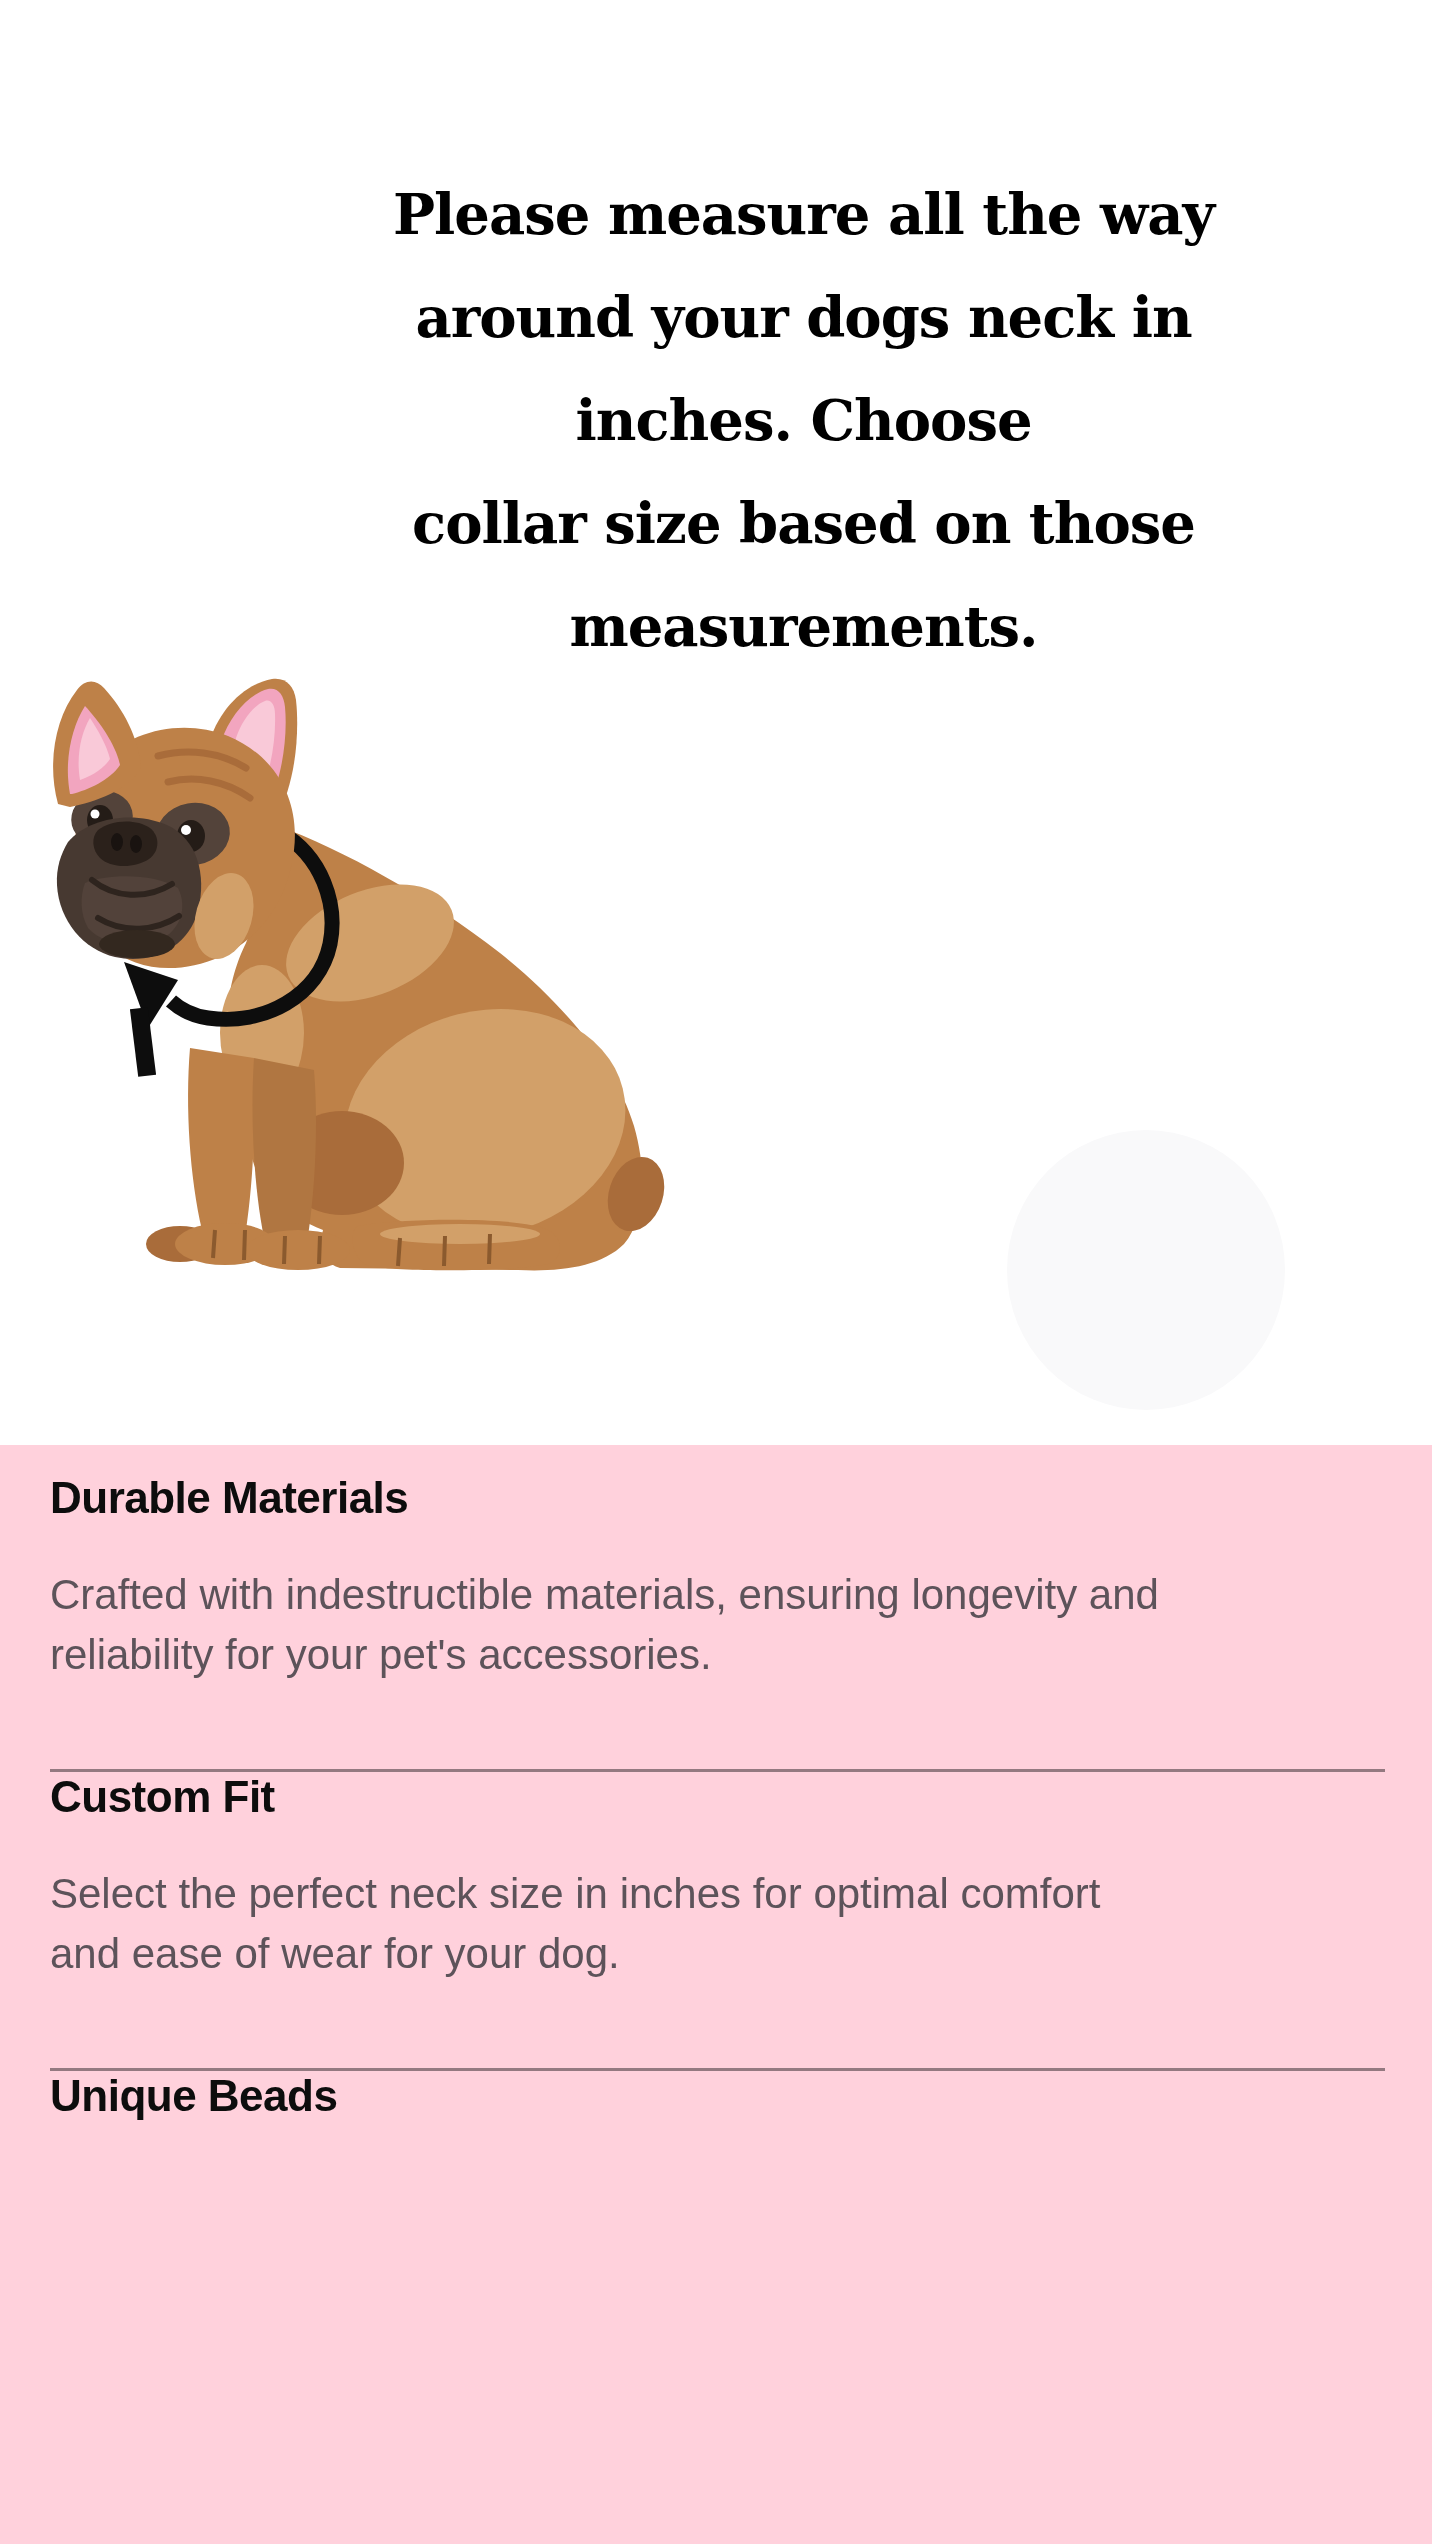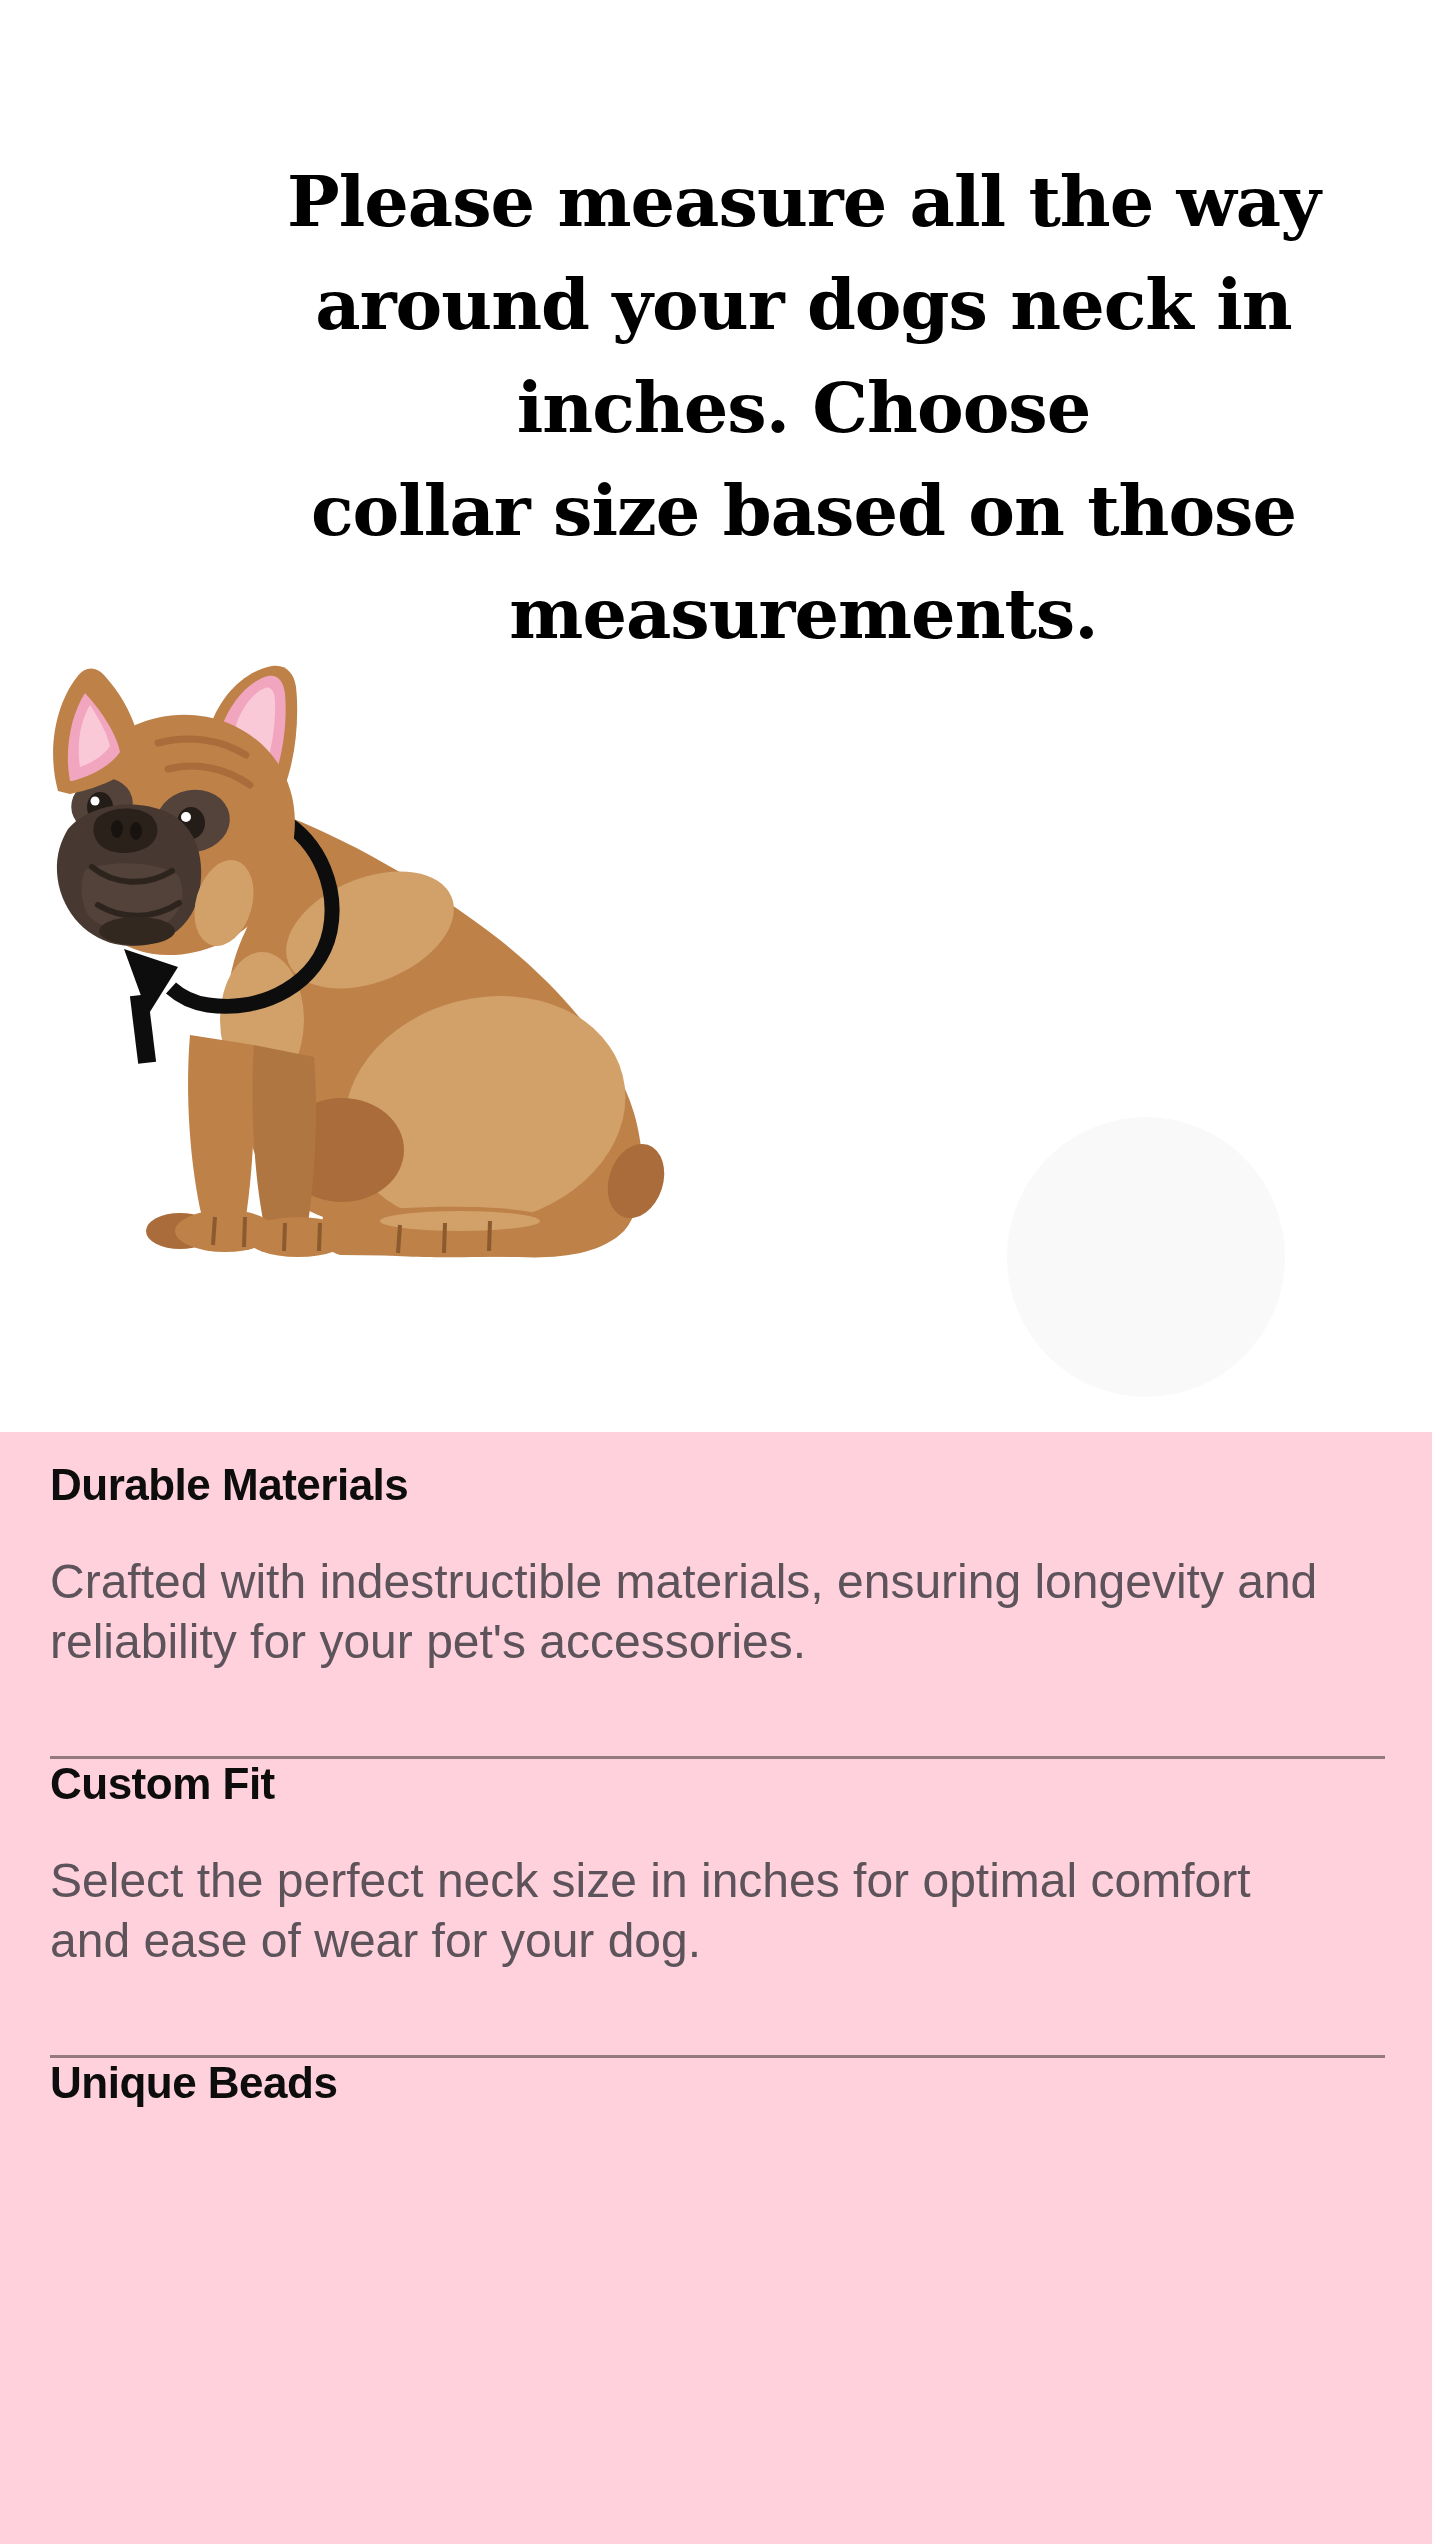--- a/index.html
+++ b/index.html
@@ -5,26 +5,26 @@
   html, body { margin: 0; padding: 0; }
   body {
     width: 1432px; height: 2544px;
     background: #ffffff;
     font-family: "Liberation Sans", sans-serif;
     position: relative;
     overflow: hidden;
   }
   .hero { position: relative; height: 1432px; background: #ffffff; }
   .headline {
-    margin: 0;
+    margin: 13px;
     padding: 150px 0 0 175px;
     text-align: center;
     font-family: "DejaVu Serif", serif;
     font-weight: 700;
-    font-size: 70px;
+    font-size: 56px;
     line-height: 103px;
     letter-spacing: -1px;
     color: #000000;
     white-space: pre-line;
   }
   .dog-wrap { position: absolute; left: 40px; top: 665px; width: 630px; height: 600px; }
   .faint-circle {
     position: absolute; left: 1007px; top: 1117px;
     width: 278px; height: 280px; border-radius: 50%;
     background: #f9f9fa;
@@ -39,21 +39,21 @@
   .feature.first { padding-top: 28px; }
   .feature h3 {
     margin: 0 0 42px;
     font-size: 44px;
     font-weight: 700;
     color: #0d0d0d;
     letter-spacing: -0.5px;
   }
   .feature p {
     margin: 0;
-    font-size: 48px;
+    font-size: 42px;
     line-height: 60px;
     color: #5d535a;
     white-space: pre-line;
   }
   .divider {
     height: 3px;
     background: rgba(0,0,0,0.42);
     margin-top: 84px;
   }
 </style>

